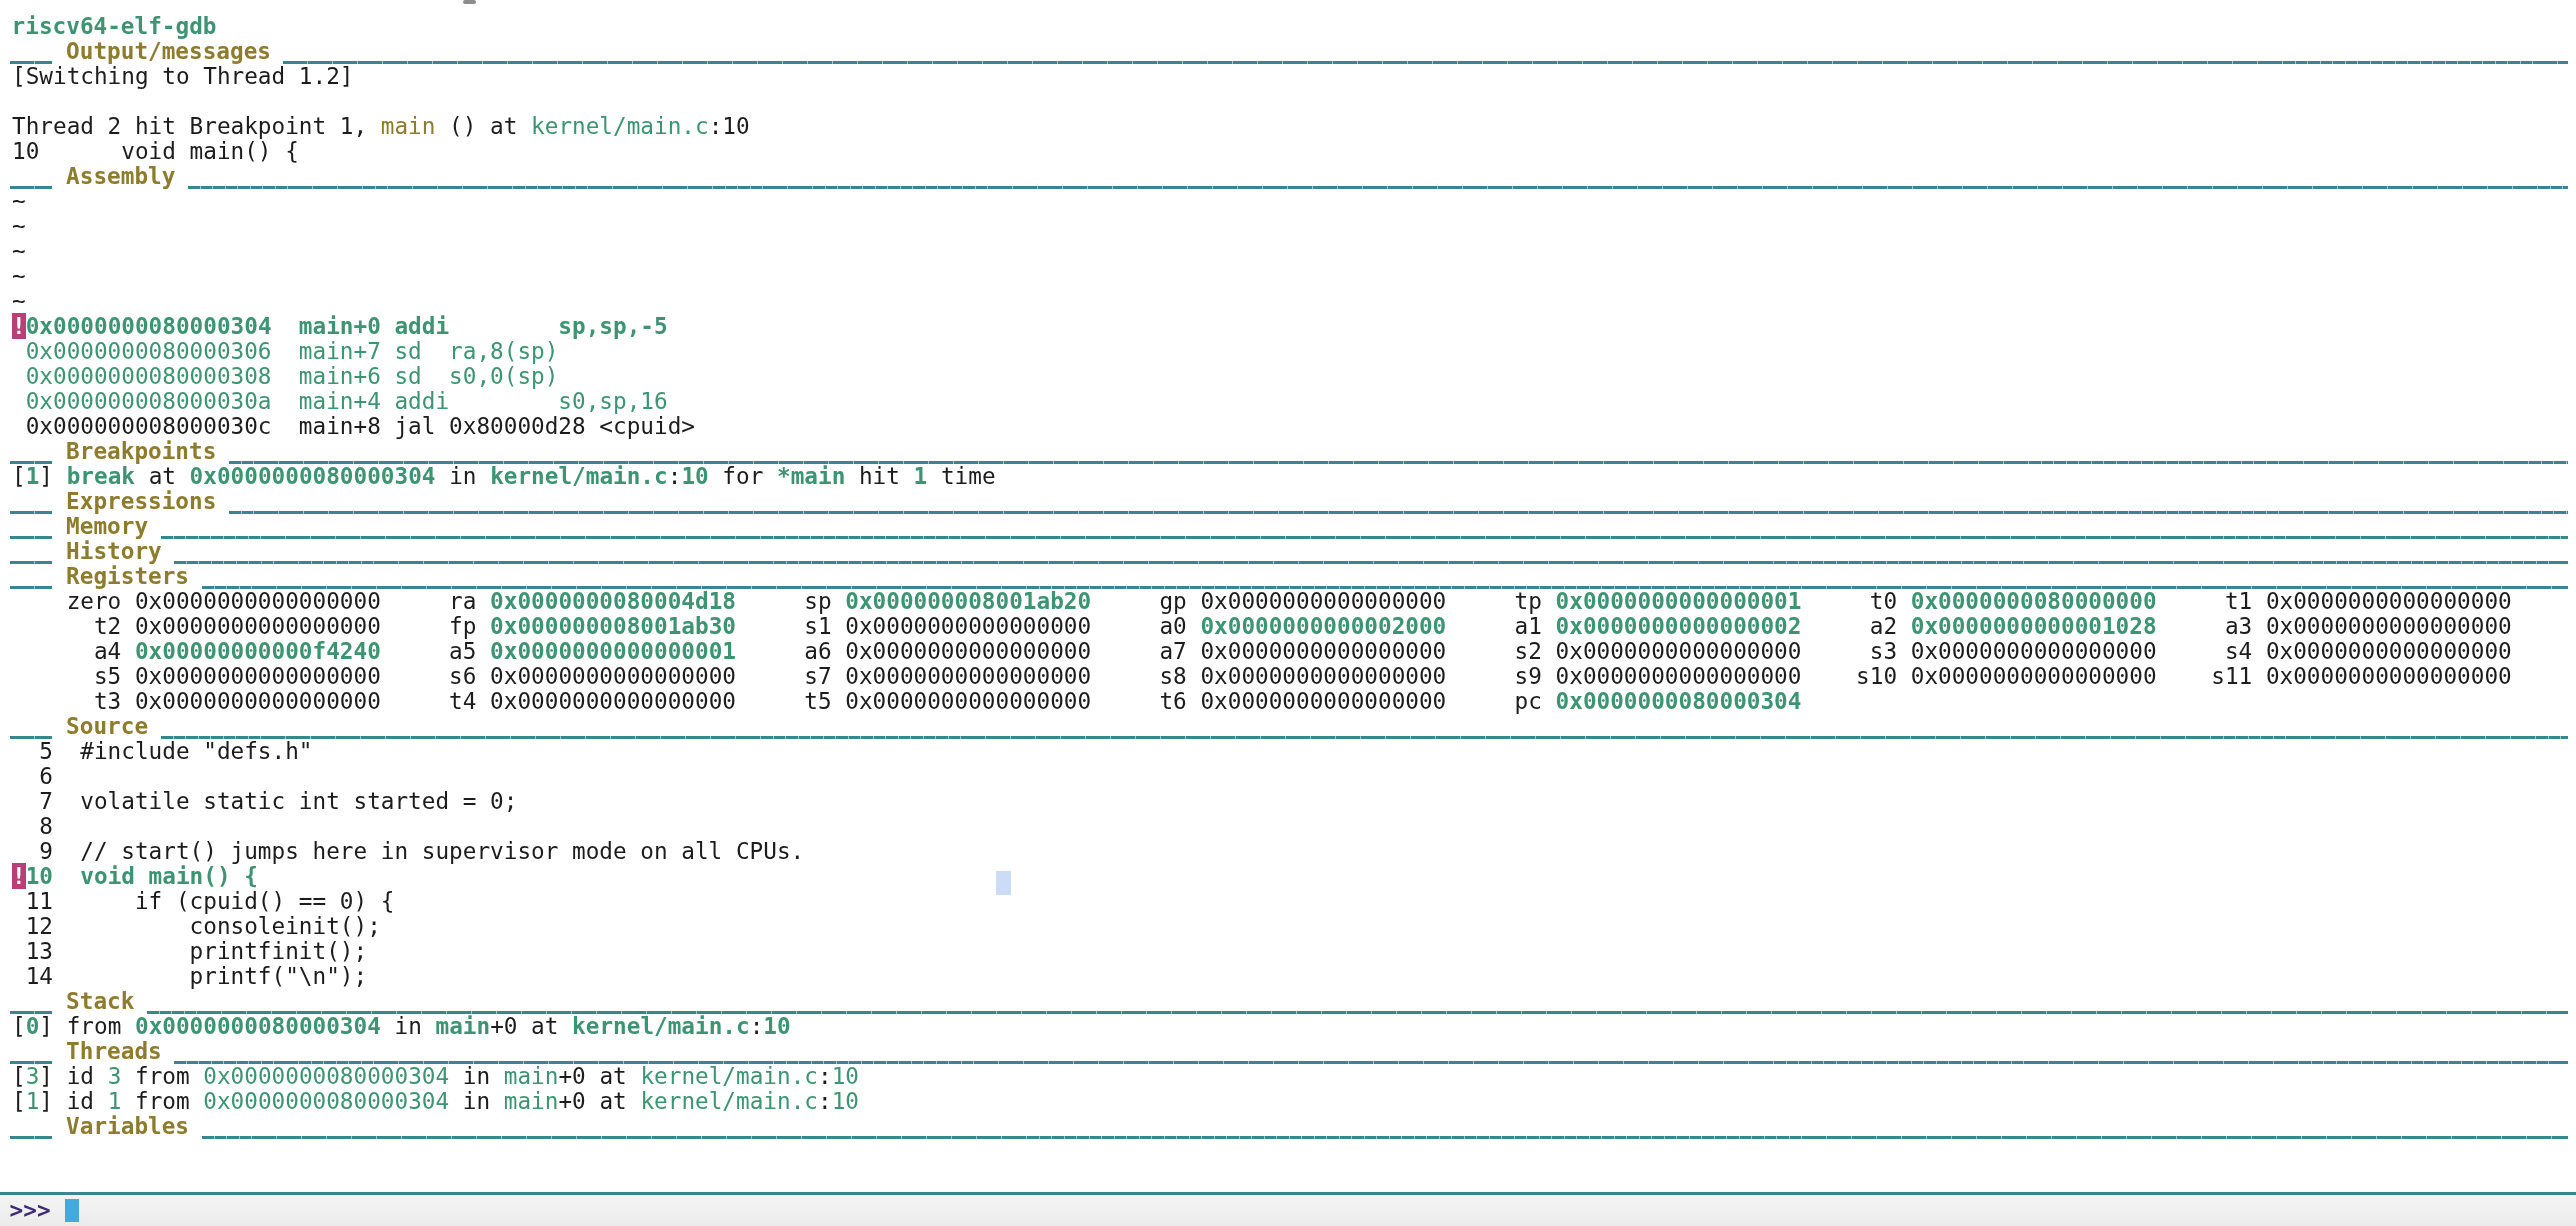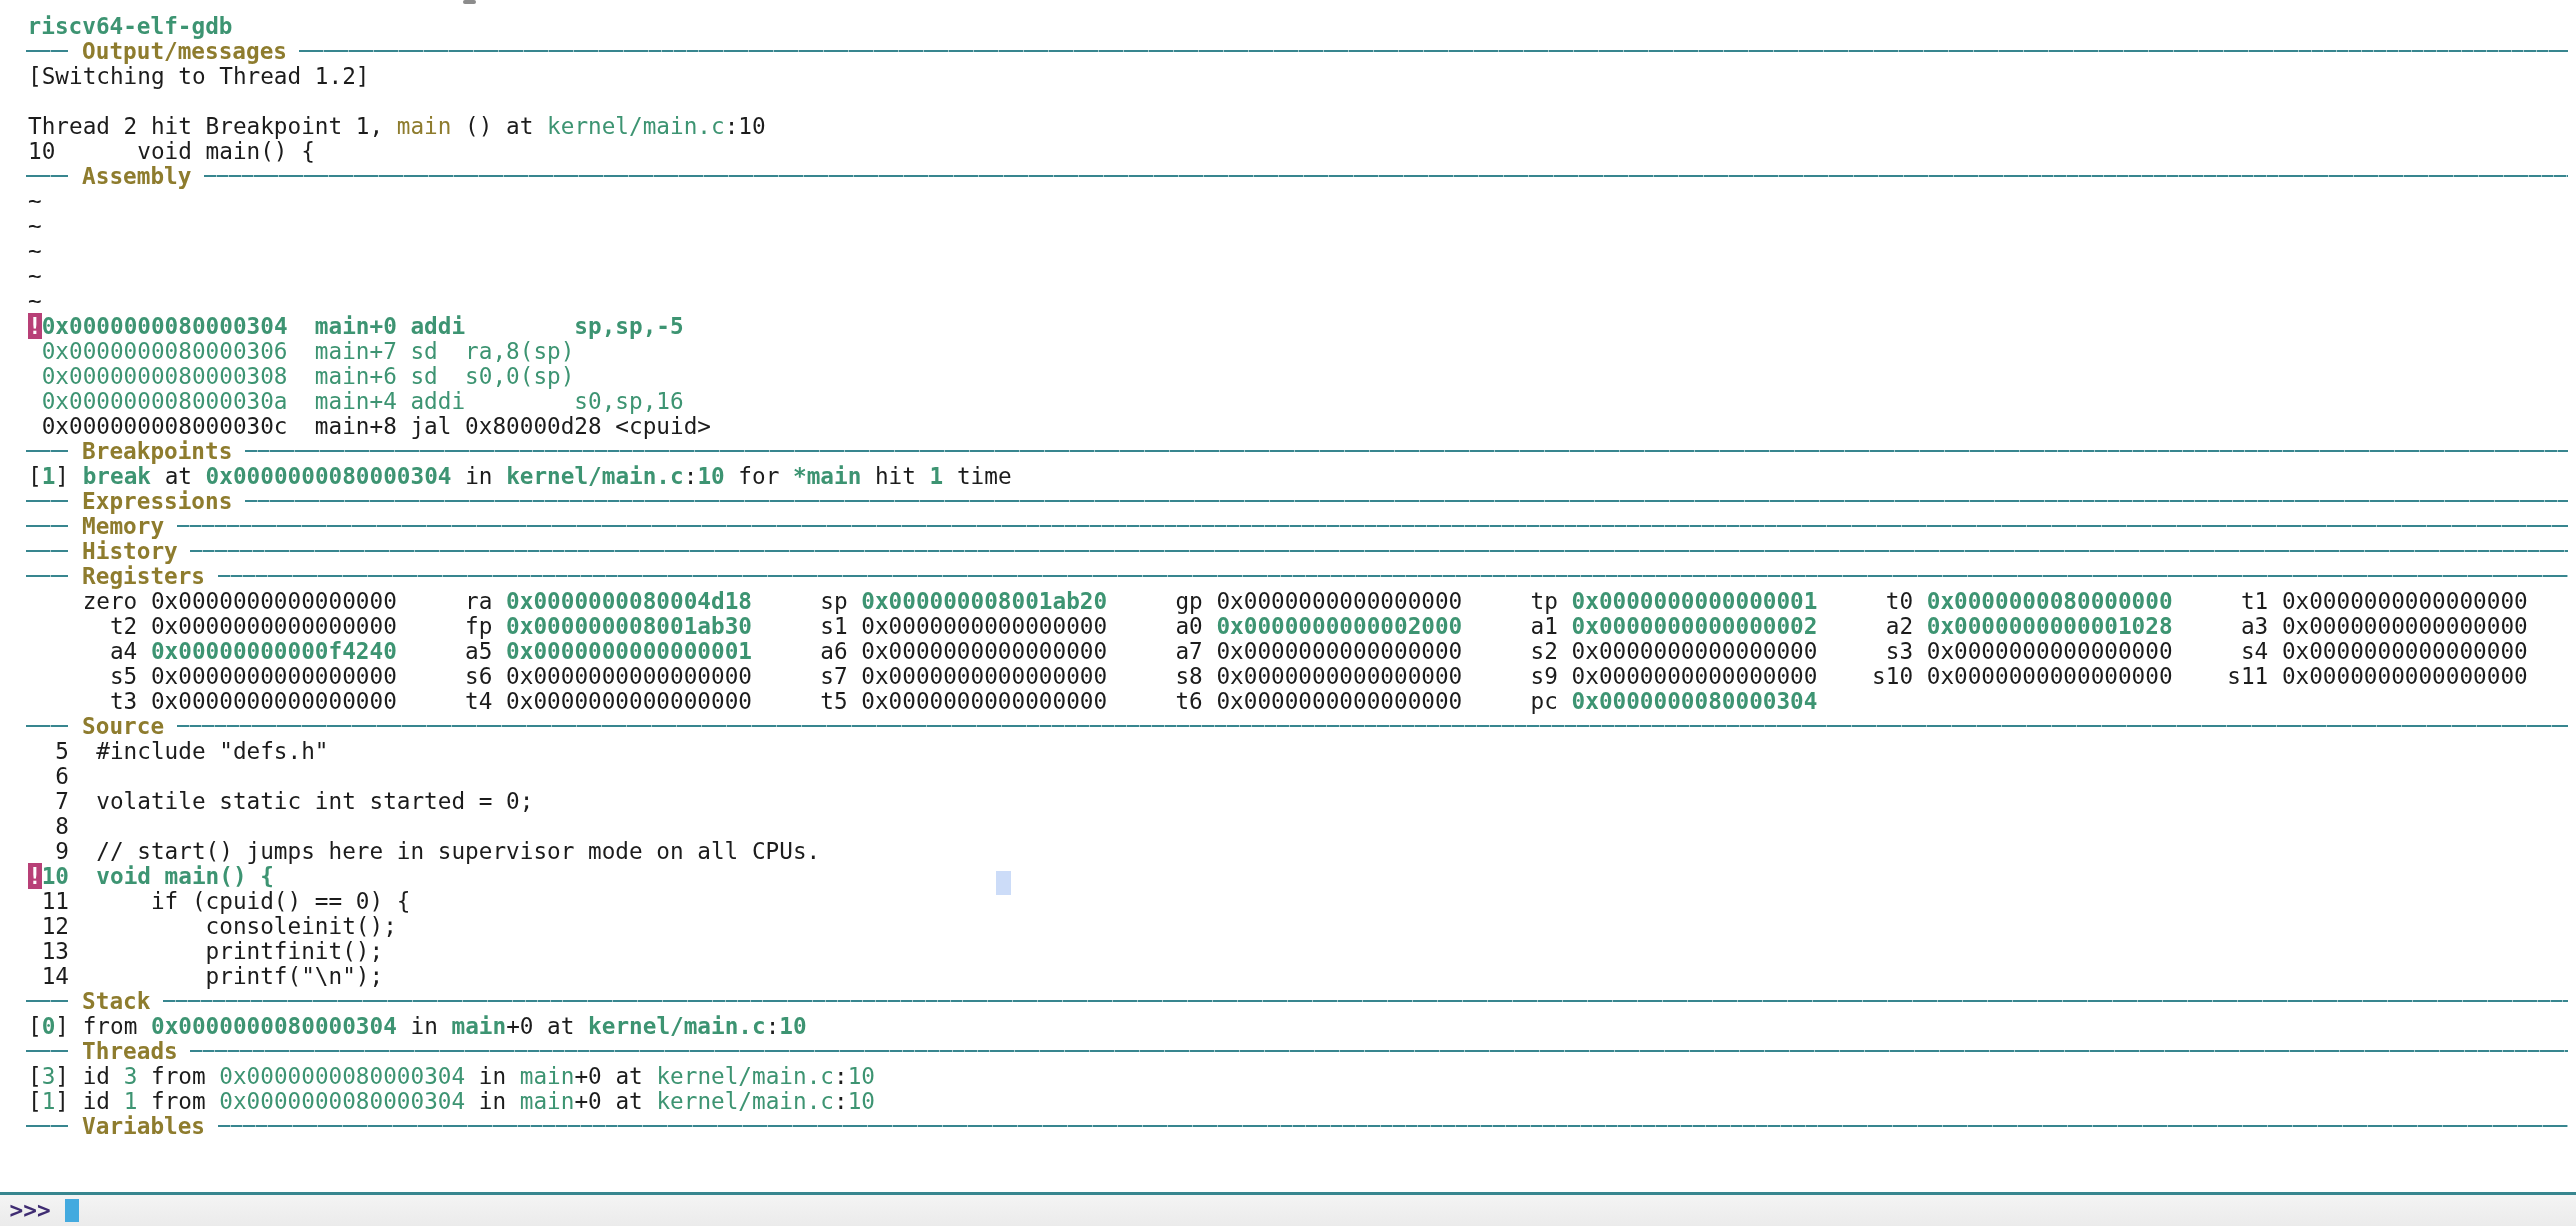--- a/index.html
+++ b/index.html
@@ -4,30 +4,30 @@
 <style>
   :root{
     --fg:#1c1c1c; --green:#3d9472; --olive:#8e7c2e; --teal:#38868f;
     --magenta:#b84077; --purple:#3f2c72; --cursor:#43aadf;
     --selection:#ccdcf8; --strip1:#f4f4f4; --strip2:#ebebeb; --artifact:#8c8c8c;
   }
   *{box-sizing:border-box}
   body{margin:0;background:#fff}
   .screen{position:relative;width:2576px;height:1226px;background:#ffffff;overflow:hidden;
     font-family:"DejaVu Sans Mono",monospace;font-size:22.7px;line-height:25px;color:var(--fg)}
-  .content{position:absolute;top:13.5px;left:16px;right:0}
+  .content{position:absolute;top:13.5px;left:0;right:0}
   .line{height:25px;white-space:pre;padding-left:12px}
   .line span{white-space:pre}
   .t{color:var(--fg)}
   .b{color:var(--fg);font-weight:bold}
   .g{color:var(--green)}
   .gb{color:var(--green);font-weight:bold}
   .o{color:var(--olive)}
   .bp{background:var(--magenta);color:#ffffff;font-weight:bold}
-  .divider{display:flex;align-items:center;height:25px;padding-left:9.6px;padding-right:8px}
+  .divider{display:flex;align-items:flex-end;height:25px;padding-left:9.6px;padding-right:8px}
   .divider .dash{height:2.9px;background:repeating-linear-gradient(90deg,var(--teal) 0 11.6px,rgba(56,134,143,.45) 11.6px 12.5px)}
   .divider .dash.left{width:42px;margin-right:14.5px}
   .divider .dash.right{flex:1;margin-left:12.5px}
   .divider .label{color:var(--olive);font-weight:bold}
   .bottom-line{position:absolute;left:0;right:0;top:1192px;height:3.9px;background:var(--teal)}
   .strip{position:absolute;left:0;right:0;top:1195px;bottom:0;
     background:linear-gradient(var(--strip1),var(--strip2));display:flex;align-items:center;padding-left:9.6px}
   .prompt-symbol{color:var(--purple);font-weight:bold}
   .cursor{display:inline-block;width:13.5px;height:23px;background:var(--cursor);margin-left:14.5px}
   .selection{position:absolute;left:996px;top:871px;width:14.5px;height:24px;background:var(--selection)}

